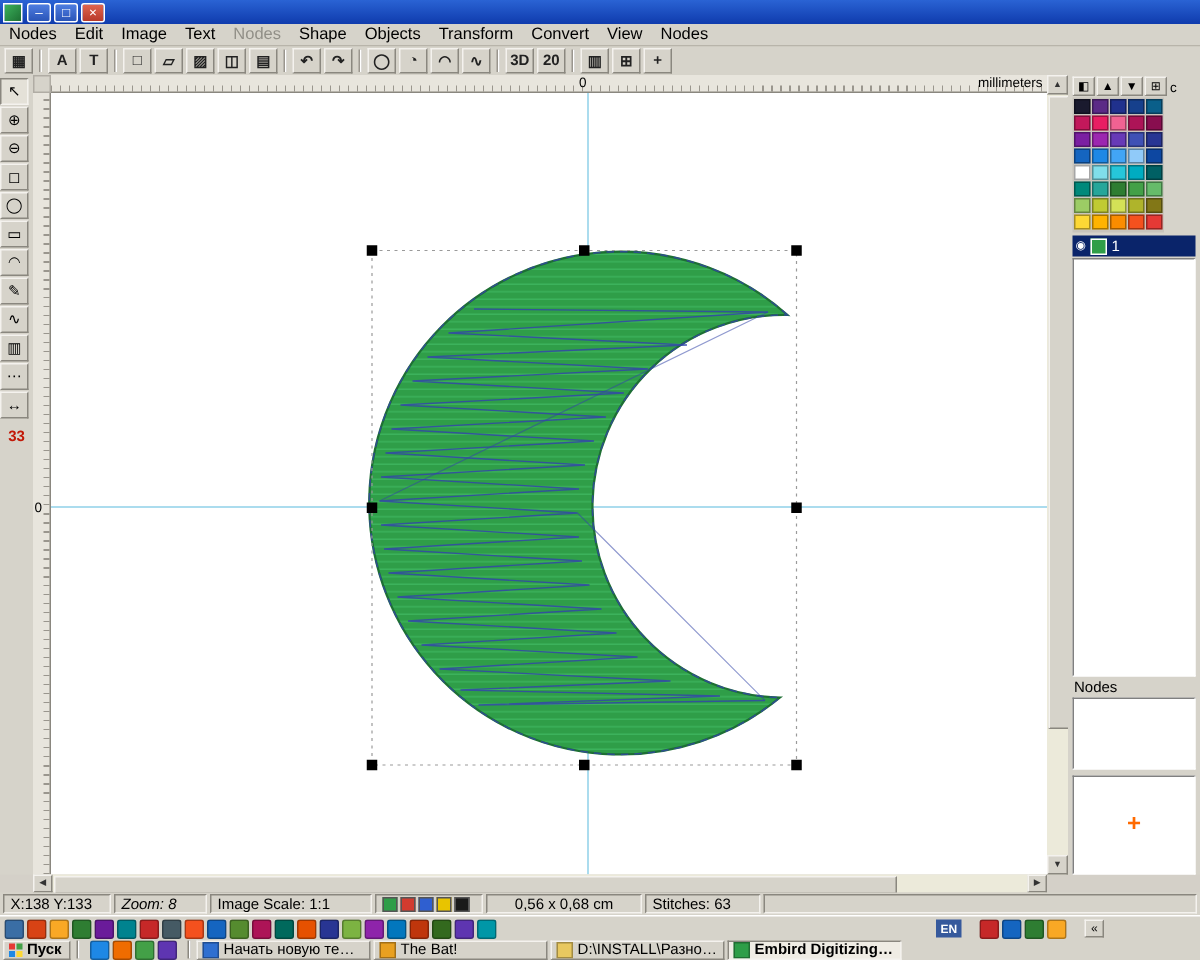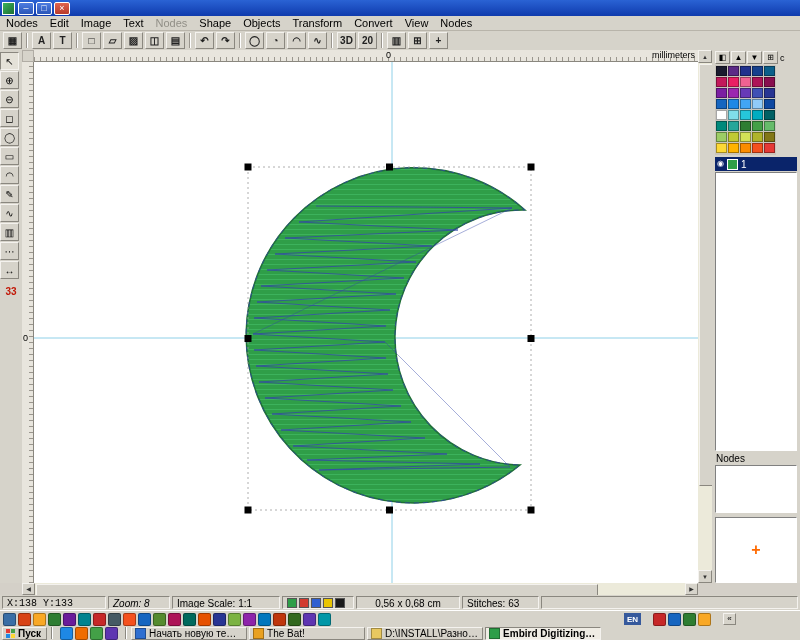--- a/index.html
+++ b/index.html
@@ -94,21 +94,21 @@
     border-color:#808080 #fff #fff #808080;margin-top:4px;display:flex;
     align-items:center;justify-content:center;}
   #hoop-marker{font-size:16px;font-weight:bold;}
 
   
   #statusbar{position:absolute;left:0;top:595px;width:800px;height:15px;background:#d6d3ca;
     display:flex;align-items:center;gap:2px;padding:0 2px;box-sizing:border-box;}
   .sp{height:13px;line-height:13px;font-size:10px;padding:0 4px;background:#d6d3ca;
     border:1px solid;border-color:#8a877f #f4f2ee #f4f2ee #8a877f;box-sizing:border-box;
     white-space:nowrap;overflow:hidden;}
-  #sp-coords{width:104px;font-family:Liberation Mono, monospace;} #sp-zoom{width:62px;font-style:italic;} #sp-scale{width:108px;}
+  #sp-coords{width:72px;} #sp-zoom{width:62px;font-style:italic;} #sp-scale{width:108px;}
   #sp-chips{width:72px;display:flex;align-items:center;gap:2px;}
   #sp-size{width:104px;text-align:center;} #sp-stitches{width:77px;} #sp-fill{flex:1;}
   .chip{width:8px;height:8px;border:1px solid #555;flex:none;}
 
   
   #taskbar{position:absolute;left:0;top:610px;width:800px;height:30px;background:#d6d3ca;
     border-top:1px solid #fff;box-sizing:border-box;}
   #tb-row1{height:15px;display:flex;align-items:center;gap:12px;padding:1px 64px 0 3px;
     box-sizing:border-box;}
   #tb-row2{height:14px;display:flex;align-items:center;gap:2px;padding:0 64px 0 2px;

